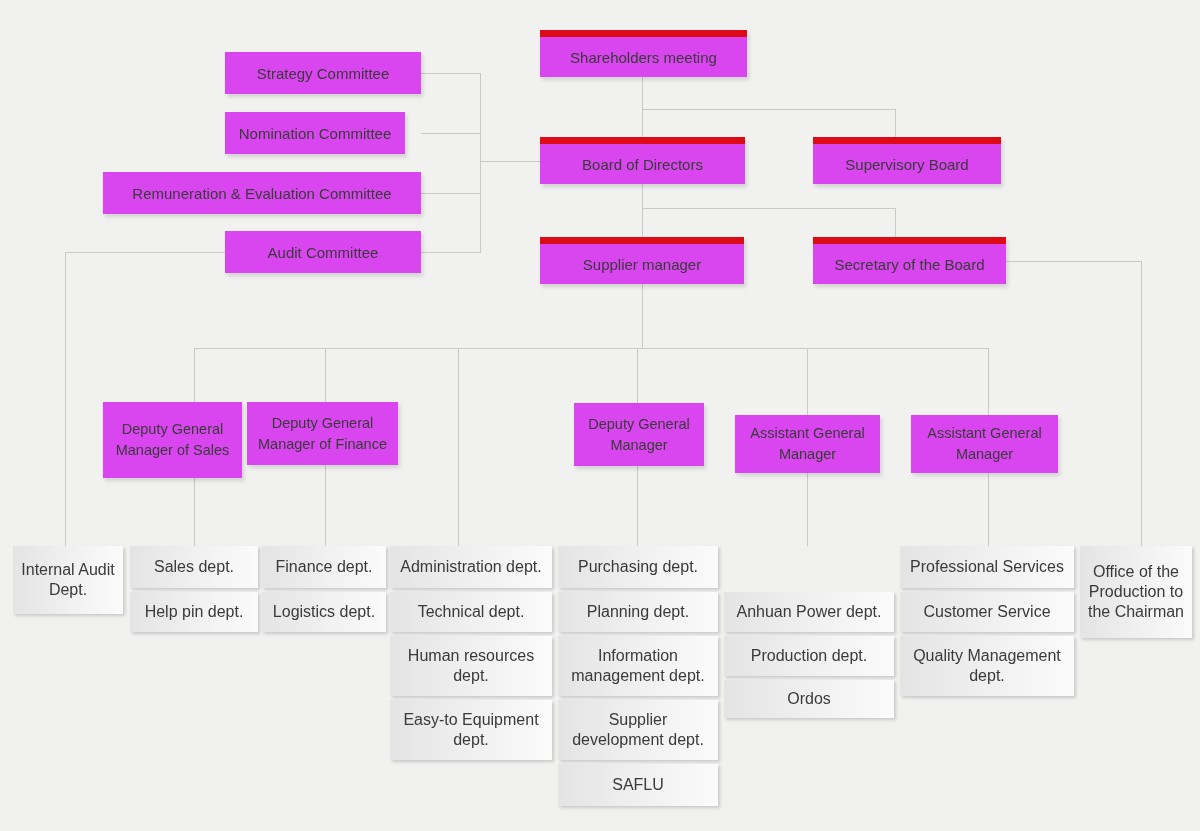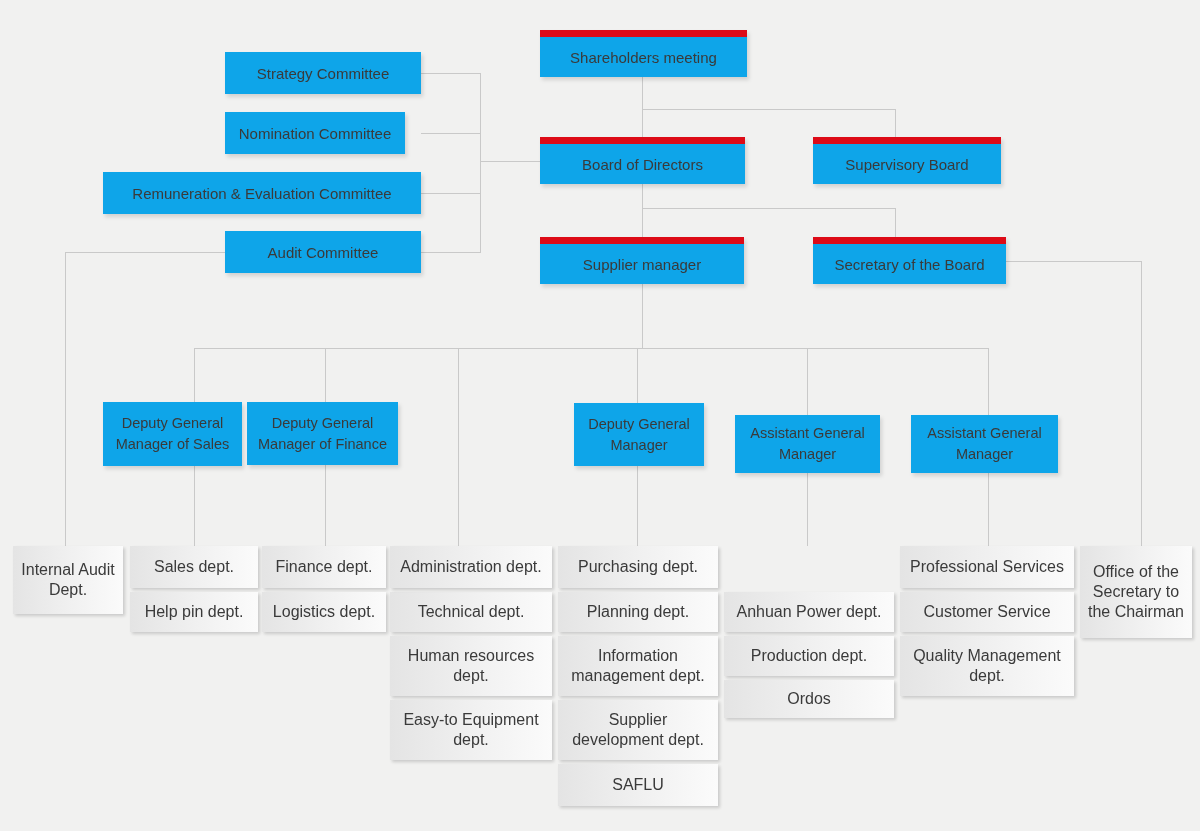--- a/index.html
+++ b/index.html
@@ -6,21 +6,21 @@
   * { box-sizing: border-box; margin:0; padding:0; }
   html,body { background:#e8e8e8; }
   #canvas {
     position:relative; width:1200px; height:831px; margin:0 auto;
     background:var(--bg); overflow:hidden;
     font-family:"Liberation Sans", sans-serif; color:var(--ink);
   }
   .box {
     position:absolute; z-index:2;
     display:flex; align-items:center; justify-content:center;
-    text-align:center; background:#0ea5e9;
+    text-align:center; background:#d946ef;
     box-shadow:2px 3px 4px rgba(0,0,0,0.13);
     font-size:15px; line-height:21px; padding:2px 6px;
   }
   .redbar { border-top:7px solid var(--accent); }
   .mgr { font-size:14.5px; }
   .dept {
     background:linear-gradient(90deg,#e4e4e4 0%, #f0f0f0 50%, #fbfbfb 100%);
     box-shadow:2px 2px 3px rgba(0,0,0,0.16);
     font-size:16px; line-height:20px;
   }
@@ -59,21 +59,21 @@
   <div class="box redbar" style="left:540px;top:137px;width:205px;height:47px">Board of Directors</div>
   <div class="box redbar" style="left:813px;top:137px;width:188px;height:47px">Supervisory Board</div>
   <div class="box redbar" style="left:540px;top:237px;width:204px;height:47px">Supplier manager</div>
   <div class="box redbar" style="left:813px;top:237px;width:193px;height:47px">Secretary of the Board</div>
 
   <div class="box" style="left:225px;top:52px;width:196px;height:42px">Strategy Committee</div>
   <div class="box" style="left:225px;top:112px;width:180px;height:42px">Nomination Committee</div>
   <div class="box" style="left:103px;top:172px;width:318px;height:42px">Remuneration &amp; Evaluation Committee</div>
   <div class="box" style="left:225px;top:231px;width:196px;height:42px">Audit Committee</div>
 
-  <div class="box mgr" style="left:103px;top:402px;width:139px;height:64px">Deputy General Manager of Sales</div>
+  <div class="box mgr" style="left:103px;top:402px;width:139px;height:76px">Deputy General Manager of Sales</div>
   <div class="box mgr" style="left:247px;top:402px;width:151px;height:63px">Deputy General Manager of Finance</div>
   <div class="box mgr" style="left:574px;top:403px;width:130px;height:63px">Deputy General Manager</div>
   <div class="box mgr" style="left:735px;top:415px;width:145px;height:58px">Assistant General Manager</div>
   <div class="box mgr" style="left:911px;top:415px;width:147px;height:58px">Assistant General Manager</div>
 
   <div class="box dept" style="left:13px;top:546px;width:110px;height:68px">Internal Audit Dept.</div>
 
   <div class="box dept" style="left:130px;top:546px;width:128px;height:42px">Sales dept.</div>
   <div class="box dept" style="left:130px;top:592px;width:128px;height:40px">Help pin dept.</div>
 
@@ -92,15 +92,15 @@
   <div class="box dept" style="left:558px;top:764px;width:160px;height:42px">SAFLU</div>
 
   <div class="box dept" style="left:724px;top:592px;width:170px;height:40px">Anhuan Power dept.</div>
   <div class="box dept" style="left:724px;top:636px;width:170px;height:40px">Production dept.</div>
   <div class="box dept" style="left:724px;top:680px;width:170px;height:38px">Ordos</div>
 
   <div class="box dept" style="left:900px;top:546px;width:174px;height:42px">Professional Services</div>
   <div class="box dept" style="left:900px;top:592px;width:174px;height:40px">Customer Service</div>
   <div class="box dept" style="left:900px;top:636px;width:174px;height:60px">Quality Management dept.</div>
 
-  <div class="box dept" style="left:1080px;top:546px;width:112px;height:92px">Office of the Secretary to the Chairman</div>
+  <div class="box dept" style="left:1080px;top:546px;width:112px;height:92px">Office of the Production to the Chairman</div>
 
 </div>
 
 </body></html>

